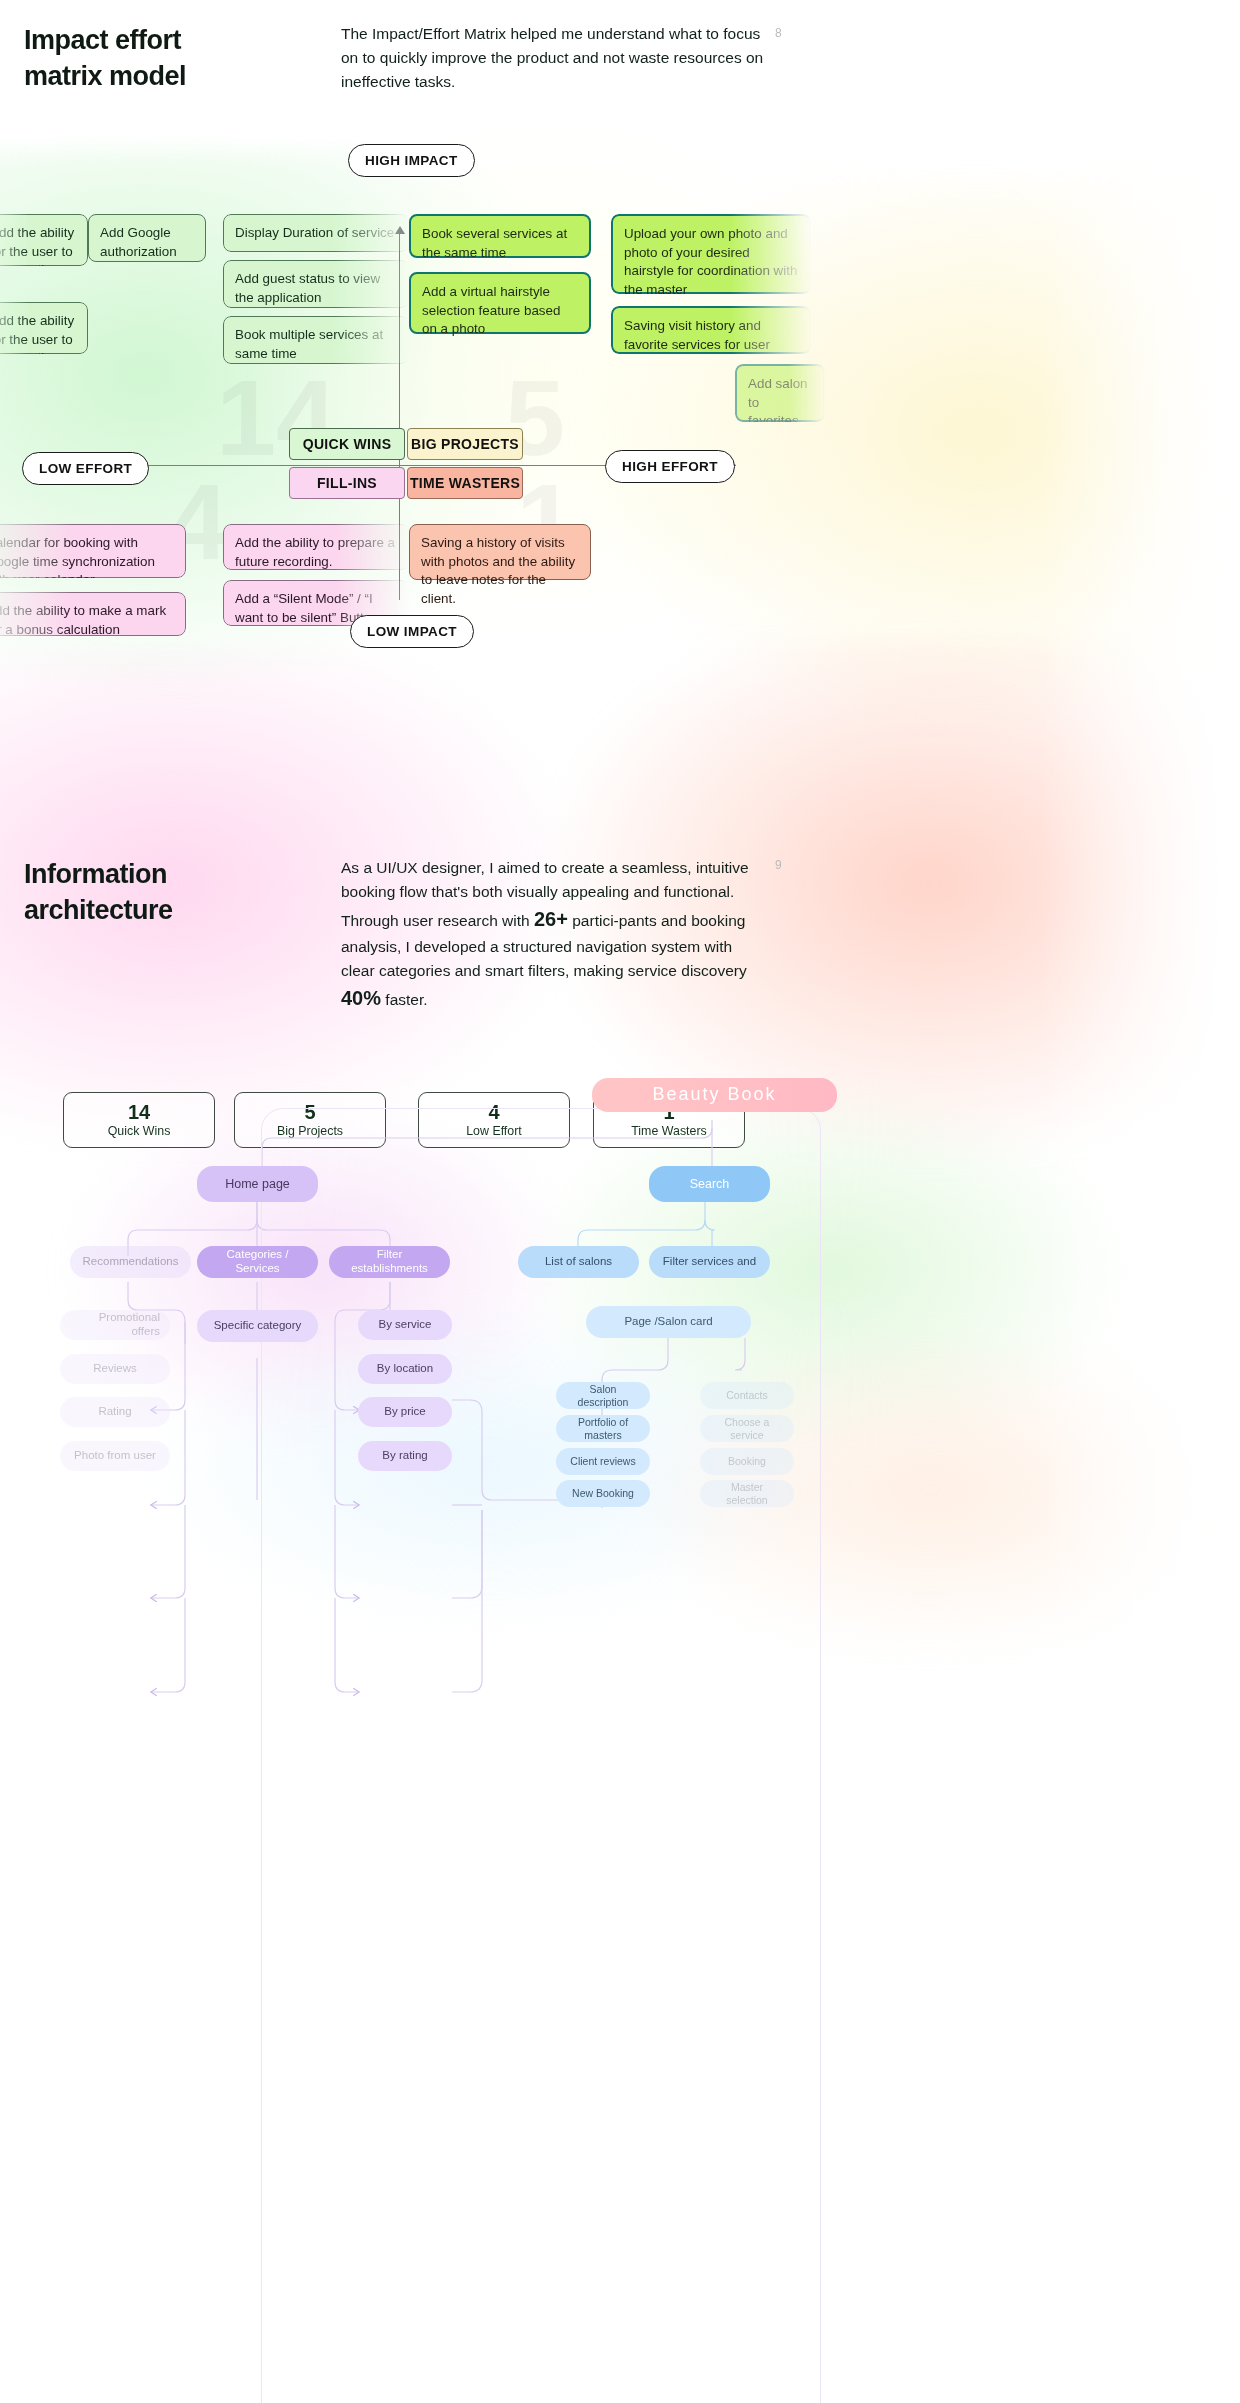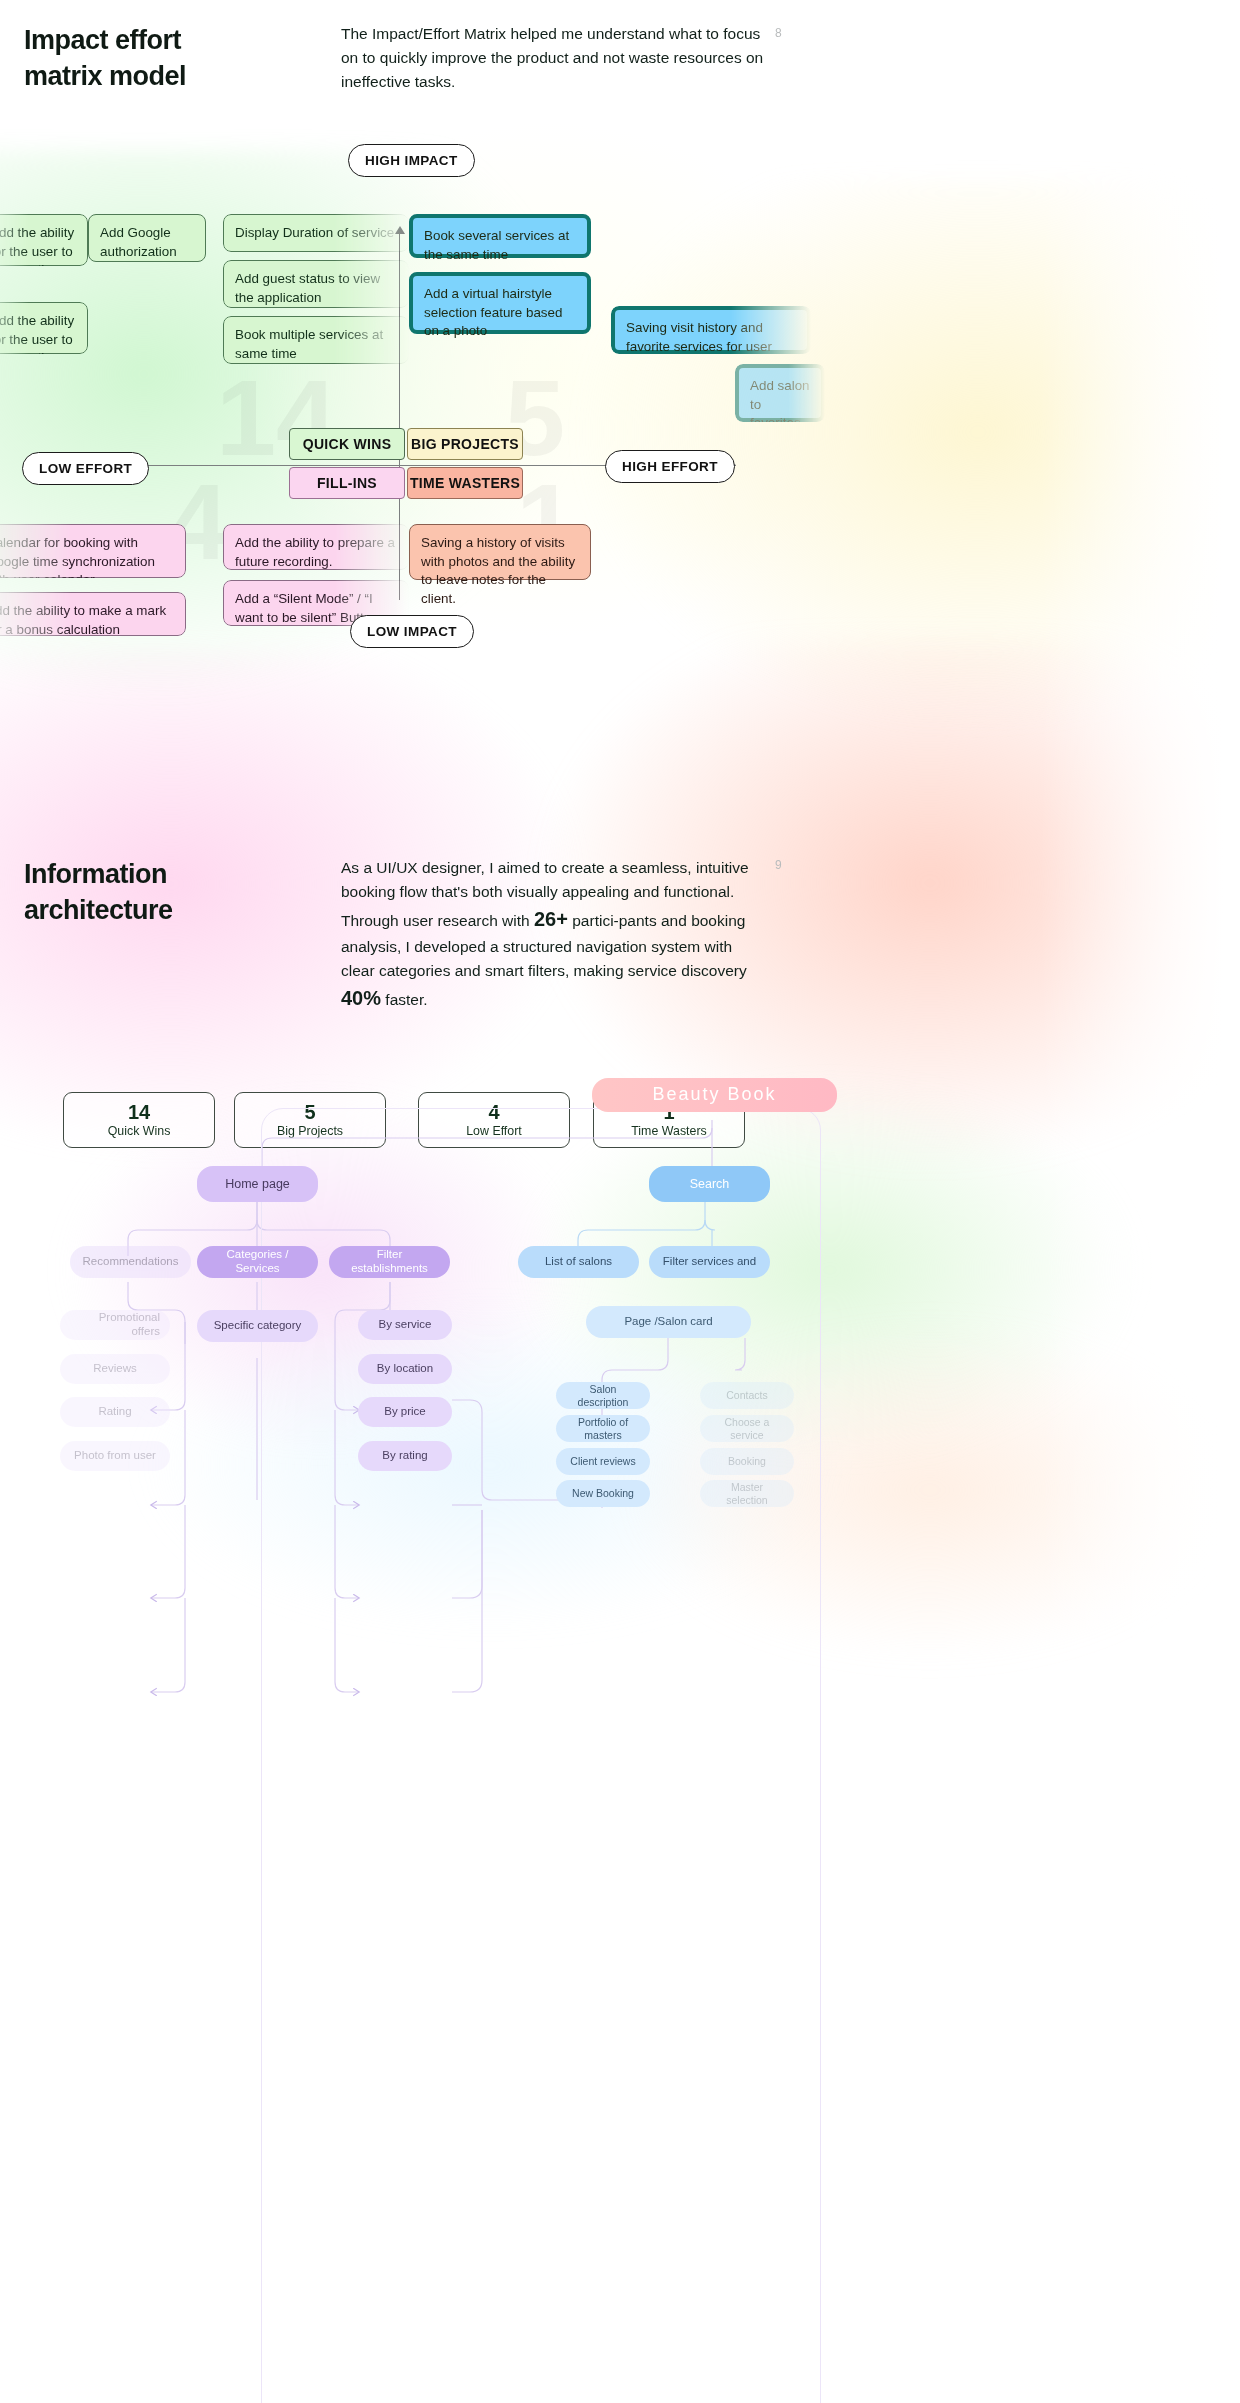--- a/index.html
+++ b/index.html
@@ -100,21 +100,21 @@
   #g5  { left:505px; top:234px; }
   #g4  { left:168px; top:338px; }
   #g1  { left:516px; top:338px; }
 
   
   .card {
     position:absolute; border-radius:8px; font-size:13.4px; line-height:1.38;
     padding:9px 11px; z-index:3;
   }
   .c-green { background:#d7f6d0; border:1px solid #4f7a55; color:#12301a; }
-  .c-yell  { background:#7dd3fc; border:4px solid #0f766e; color:#1d2a14; }
+  .c-yell  { background:#bef264; border:2px solid #0f766e; color:#1d2a14; }
   .c-pink  { background:#fcd5ee; border:1px solid #8a6b85; color:#2a1826; }
   .c-red   { background:#fbc4ae; border:1px solid #8a5f50; color:#2c1a14; }
 
   
   .fade-l { -webkit-mask-image: linear-gradient(to right, transparent 0%, #000 46%);
             mask-image: linear-gradient(to right, transparent 0%, #000 46%); }
   .fade-r { -webkit-mask-image: linear-gradient(to left, transparent 0%, #000 40%);
             mask-image: linear-gradient(to left, transparent 0%, #000 40%); margin-left: 7px; }
 
   
@@ -187,20 +187,21 @@
 
     <div class="card c-green" style="left:88px; top:84px; width:118px; height:48px;">Add Google authorization</div>
 
     <div class="card c-green fade-r" style="left:216px; top:84px; width:186px; height:38px;">Display Duration of service</div>
     <div class="card c-green fade-r" style="left:216px; top:130px; width:186px; height:48px;">Add guest status to view the application</div>
     <div class="card c-green fade-r" style="left:216px; top:186px; width:186px; height:48px;">Book multiple services at same time</div>
 
     <div class="card c-yell" style="left:409px; top:84px; width:182px; height:44px;">Book several services at the same time</div>
     <div class="card c-yell" style="left:409px; top:142px; width:182px; height:62px;">Add a virtual hairstyle selection feature based on a photo</div>
 
+    <div class="card c-yell fade-r" style="left:604px; top:84px; width:200px; height:80px;">Upload your own photo and photo of your desired hairstyle for coordination with the master</div>
     <div class="card c-yell fade-r" style="left:604px; top:176px; width:200px; height:48px;">Saving visit history and favorite services for user convenience</div>
 
     <div class="card c-yell fade-r" style="left:728px; top:234px; width:90px; height:58px; opacity:.55;">Add salon to favorites</div>
 
     <div class="card c-pink fade-l" style="left:-26px; top:394px; width:212px; height:54px;">Calendar for booking with Google time synchronization with user calendar</div>
     <div class="card c-pink fade-l" style="left:-26px; top:462px; width:212px; height:44px;">Add the ability to make a mark for a bonus calculation</div>
 
     <div class="card c-pink fade-r" style="left:216px; top:394px; width:186px; height:46px;">Add the ability to prepare a future recording.</div>
     <div class="card c-pink fade-r" style="left:216px; top:450px; width:186px; height:46px;">Add a “Silent Mode” / “I want to be silent” Button</div>
 

